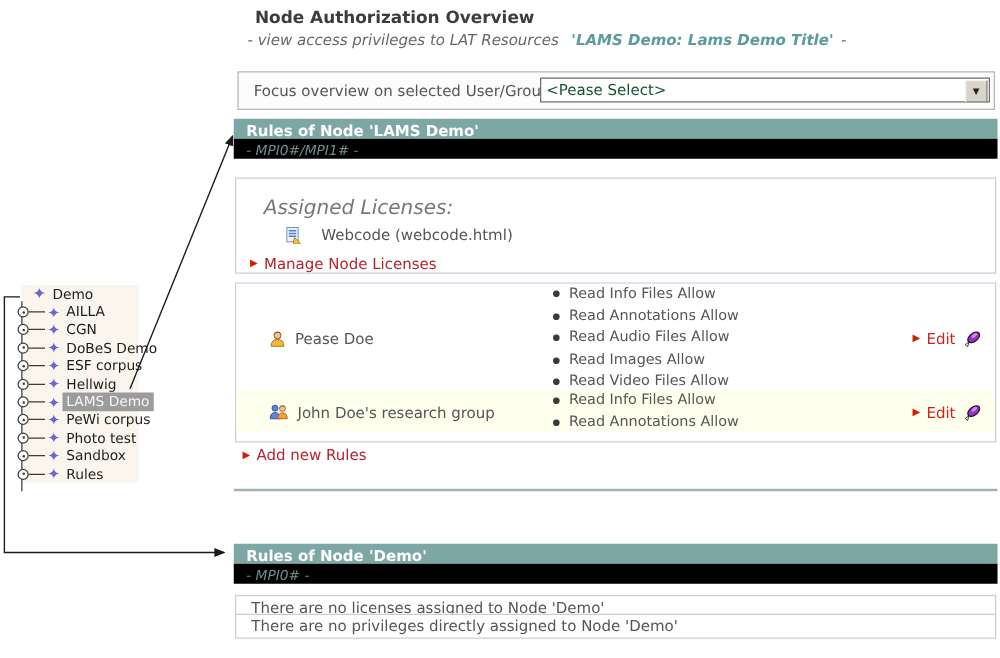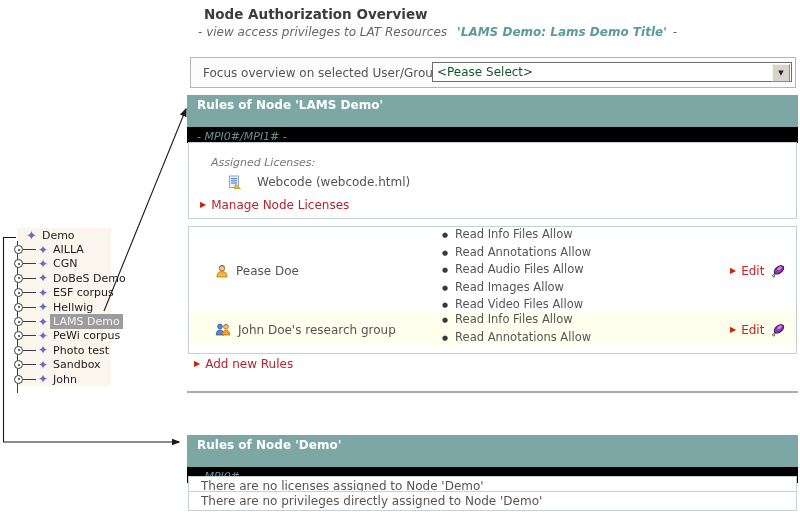--- a/index.html
+++ b/index.html
@@ -34,33 +34,33 @@
   .select-btn {
     position:absolute; right:1px; top:1px; width:16px; height:16px;
     background:#d8d4cc; border:1px solid; border-color:#f4f2ee #8a8880 #8a8880 #f4f2ee;
     display:flex; align-items:center; justify-content:center;
     font-size:7px; color:#222;
   }
 
   
   .panel { position:absolute; left:187px; width:611px; }
   .panel-header {
-    height:32px; line-height:20px; background:#7da7a5; color:#ffffff;
+    height:16px; line-height:20px; background:#7da7a5; color:#ffffff;
     font-size:12px; font-weight:bold; padding-left:10px; box-sizing:border-box;
   }
   .panel-scope {
     height:16px; line-height:19px; background:#000000; color:#708d8c;
     font-size:11px; font-style:italic; padding-left:10px; box-sizing:border-box;
   }
   .inner-box {
     position:absolute; left:1px; right:1px;
     border:1px solid #c6d0da; background:#fff; box-sizing:border-box;
   }
   .lic-box { top:47px; height:77px; }
-  .lic-heading { margin:13px 0 0 22px; font-size:11px; font-style:italic; color:#777; }
+  .lic-heading { margin:13px 0 0 22px; font-size:16px; font-style:italic; color:#777; }
   .lic-item { margin:6px 0 0 38px; font-size:12px; color:#555; display:flex; align-items:center; gap:16px; }
   .red-link {
     display:flex; align-items:center; color:#b5232d; font-size:12px; cursor:pointer; width:max-content;
   }
   .red-link .tri { font-size:8px; color:#cc2200; margin-right:5px; line-height:1; }
   .manage-link { margin:9px 0 0 11px; }
   .add-link { position:absolute; left:7px; top:262px; }
 
   .rules-box { top:131px; height:128px; }
   .rule-row { display:grid; grid-template-columns:253px 267px 1fr; }
@@ -210,21 +210,21 @@
       <span class="hline"></span>
       <span class="star">✦</span>
     <span class="tree-label">Sandbox</span>
   </div>
   <div class="tree-row child">
     <span class="expander">
         <span class="dot"></span>
       </span>
       <span class="hline"></span>
       <span class="star">✦</span>
-    <span class="tree-label">John</span>
+    <span class="tree-label">Rules</span>
   </div>
 </div>
 
 <div class="panel" style="top:95px; height:300px;">
   <div class="panel-header">Rules of Node 'LAMS Demo'</div>
   <div class="panel-scope">- MPI0#/MPI1# -</div>
 
   <div class="inner-box lic-box">
     <div class="lic-heading">Assigned Licenses:</div>
     <div class="lic-item">

